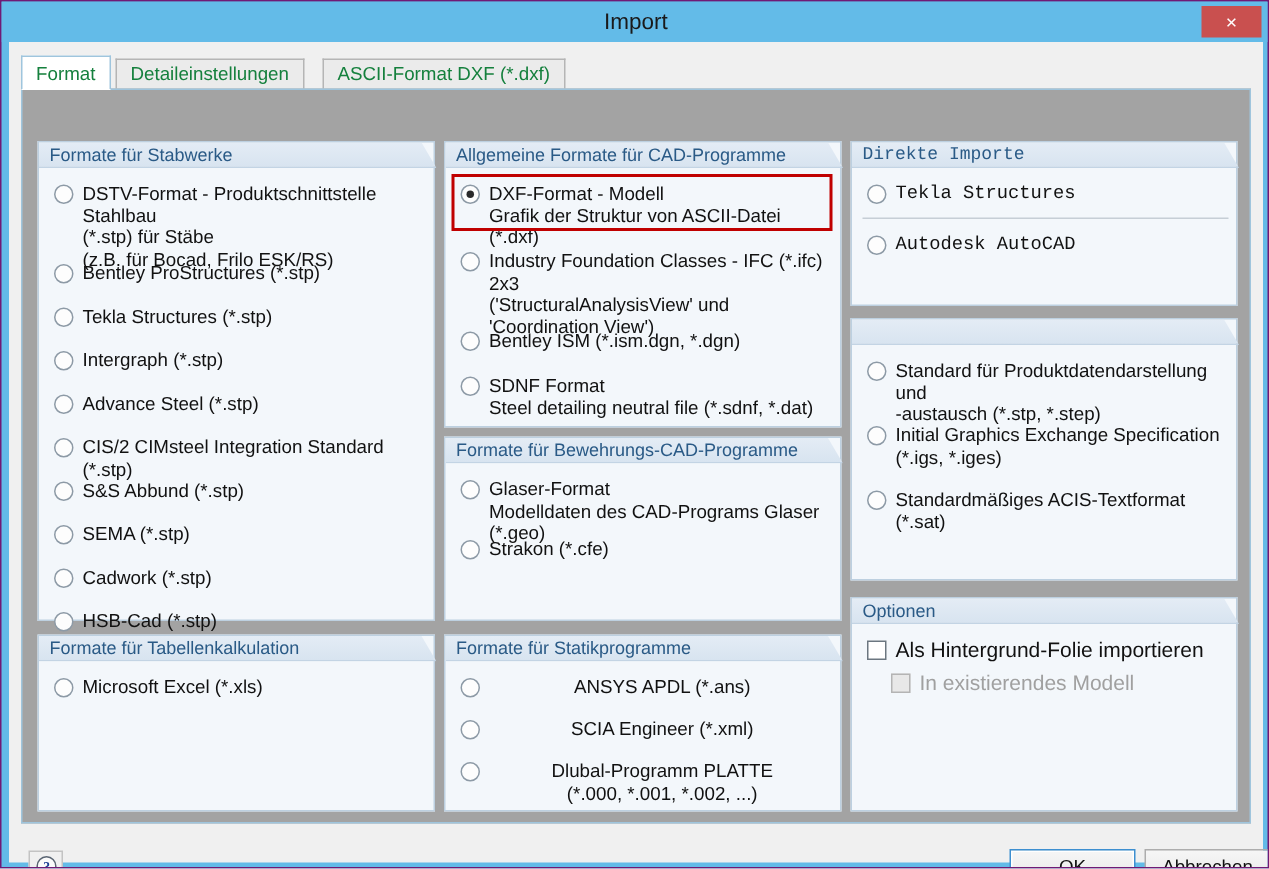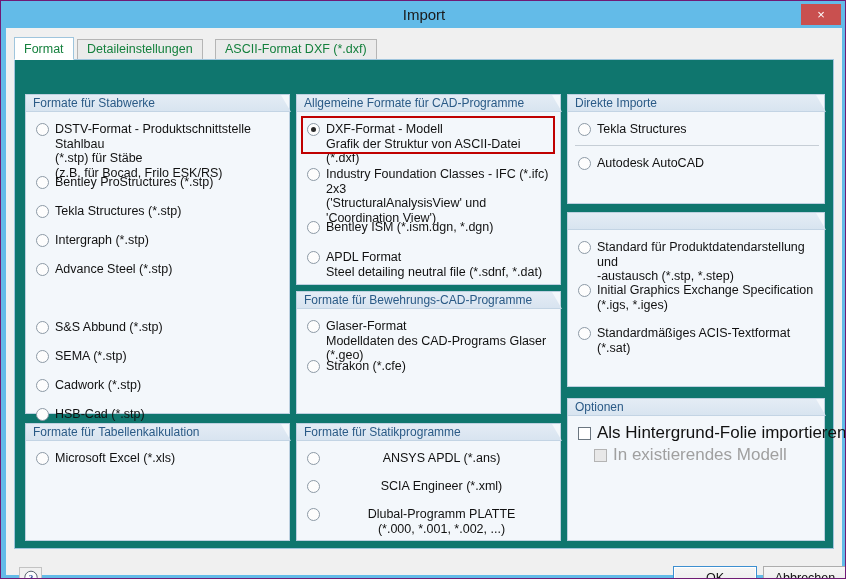--- a/index.html
+++ b/index.html
@@ -102,21 +102,21 @@
   }
 
   
   .tabpage {
     position: absolute;
     left: 8px;
     top: 31px;
     width: 820px;
     height: 490px;
     box-sizing: border-box;
-    background: #0f766e;
+    background: #a3a3a3;
     border: 1px solid #9fc5dd;
   }
 
   
   .group {
     position: absolute;
     box-sizing: border-box;
     background: #f3f7fb;
     border: 1px solid #bdd0e0;
   }
@@ -214,21 +214,21 @@
     box-sizing: border-box;
   }
   .check-row.disabled { cursor: default; }
   .check-row.disabled .check-mark {
     background: #e8e8e8;
     border-color: #b4b4b4;
   }
   .check-label {
     display: block;
     margin-left: 19px;
-    font-size: 17px;
+    font-size: 14px;
     color: #111111;
     line-height: 14.5px;
     white-space: nowrap;
   }
   .check-row.disabled .check-label { color: #a0a0a0; }
 
   
   .footer {
     position: absolute;
     left: 0;
@@ -315,20 +315,24 @@
             <span class="radio-label">Tekla Structures (*.stp)</span>
           </div>
           <div class="radio-row" style="left:10px; top:120px; width:250px;">
             <span class="radio-mark"></span>
             <span class="radio-label">Intergraph (*.stp)</span>
           </div>
           <div class="radio-row" style="left:10px; top:149px; width:250px;">
             <span class="radio-mark"></span>
             <span class="radio-label">Advance Steel (*.stp)</span>
           </div>
+          <div class="radio-row" style="left:10px; top:178px; width:250px;">
+            <span class="radio-mark"></span>
+            <span class="radio-label">CIS/2 CIMsteel Integration Standard (*.stp)</span>
+          </div>
           <div class="radio-row" style="left:10px; top:207px; width:250px;">
             <span class="radio-mark"></span>
             <span class="radio-label">S&amp;S Abbund (*.stp)</span>
           </div>
           <div class="radio-row" style="left:10px; top:236px; width:250px;">
             <span class="radio-mark"></span>
             <span class="radio-label">SEMA (*.stp)</span>
           </div>
           <div class="radio-row" style="left:10px; top:265px; width:250px;">
             <span class="radio-mark"></span>
@@ -367,21 +371,21 @@
             <span class="radio-mark"></span>
             <span class="radio-label">Industry Foundation Classes - IFC (*.ifc) 2x3
   ('StructuralAnalysisView' und 'Coordination View')</span>
           </div>
           <div class="radio-row" style="left:10px; top:107px; width:250px;">
             <span class="radio-mark"></span>
             <span class="radio-label">Bentley ISM (*.ism.dgn, *.dgn)</span>
           </div>
           <div class="radio-row" style="left:10px; top:137px; width:250px;">
             <span class="radio-mark"></span>
-            <span class="radio-label">APDL Format
+            <span class="radio-label">SDNF Format
   Steel detailing neutral file (*.sdnf, *.dat)</span>
           </div>
         </div>
       </div>
 
       <div class="group" style="left:281px; top:231px; width:265px; height:123px;">
         <div class="group-header" style="width:265px;"></div>
         <div class="group-title">Formate für Bewehrungs-CAD-Programme</div>
         <div class="group-body">
           <div class="radio-row" style="left:10px; top:9px; width:250px;">
@@ -409,21 +413,21 @@
             <span class="radio-label">SCIA Engineer (*.xml)</span>
           </div>
           <div class="radio-row" style="left:10px; top:65px; width:250px;">
             <span class="radio-mark"></span>
             <span class="radio-label">Dlubal-Programm PLATTE
   (*.000, *.001, *.002, ...)</span>
           </div>
         </div>
       </div>
 
-      <div class="group" style="left:552px; top:34px; width:258px; height:110px;">
+      <div class="group" style="left:552px; top:34px; width:258px; height:110px;font-family:Liberation Mono, monospace;">
         <div class="group-header" style="width:258px;"></div>
         <div class="group-title">Direkte Importe</div>
         <div class="group-body">
           <div class="radio-row" style="left:10px; top:9px; width:240px;">
             <span class="radio-mark"></span>
             <span class="radio-label">Tekla Structures</span>
           </div>
           <div class="separator" style="left:7px; top:32px; width:244px;"></div>
           <div class="radio-row" style="left:10px; top:43px; width:240px;">
             <span class="radio-mark"></span>

